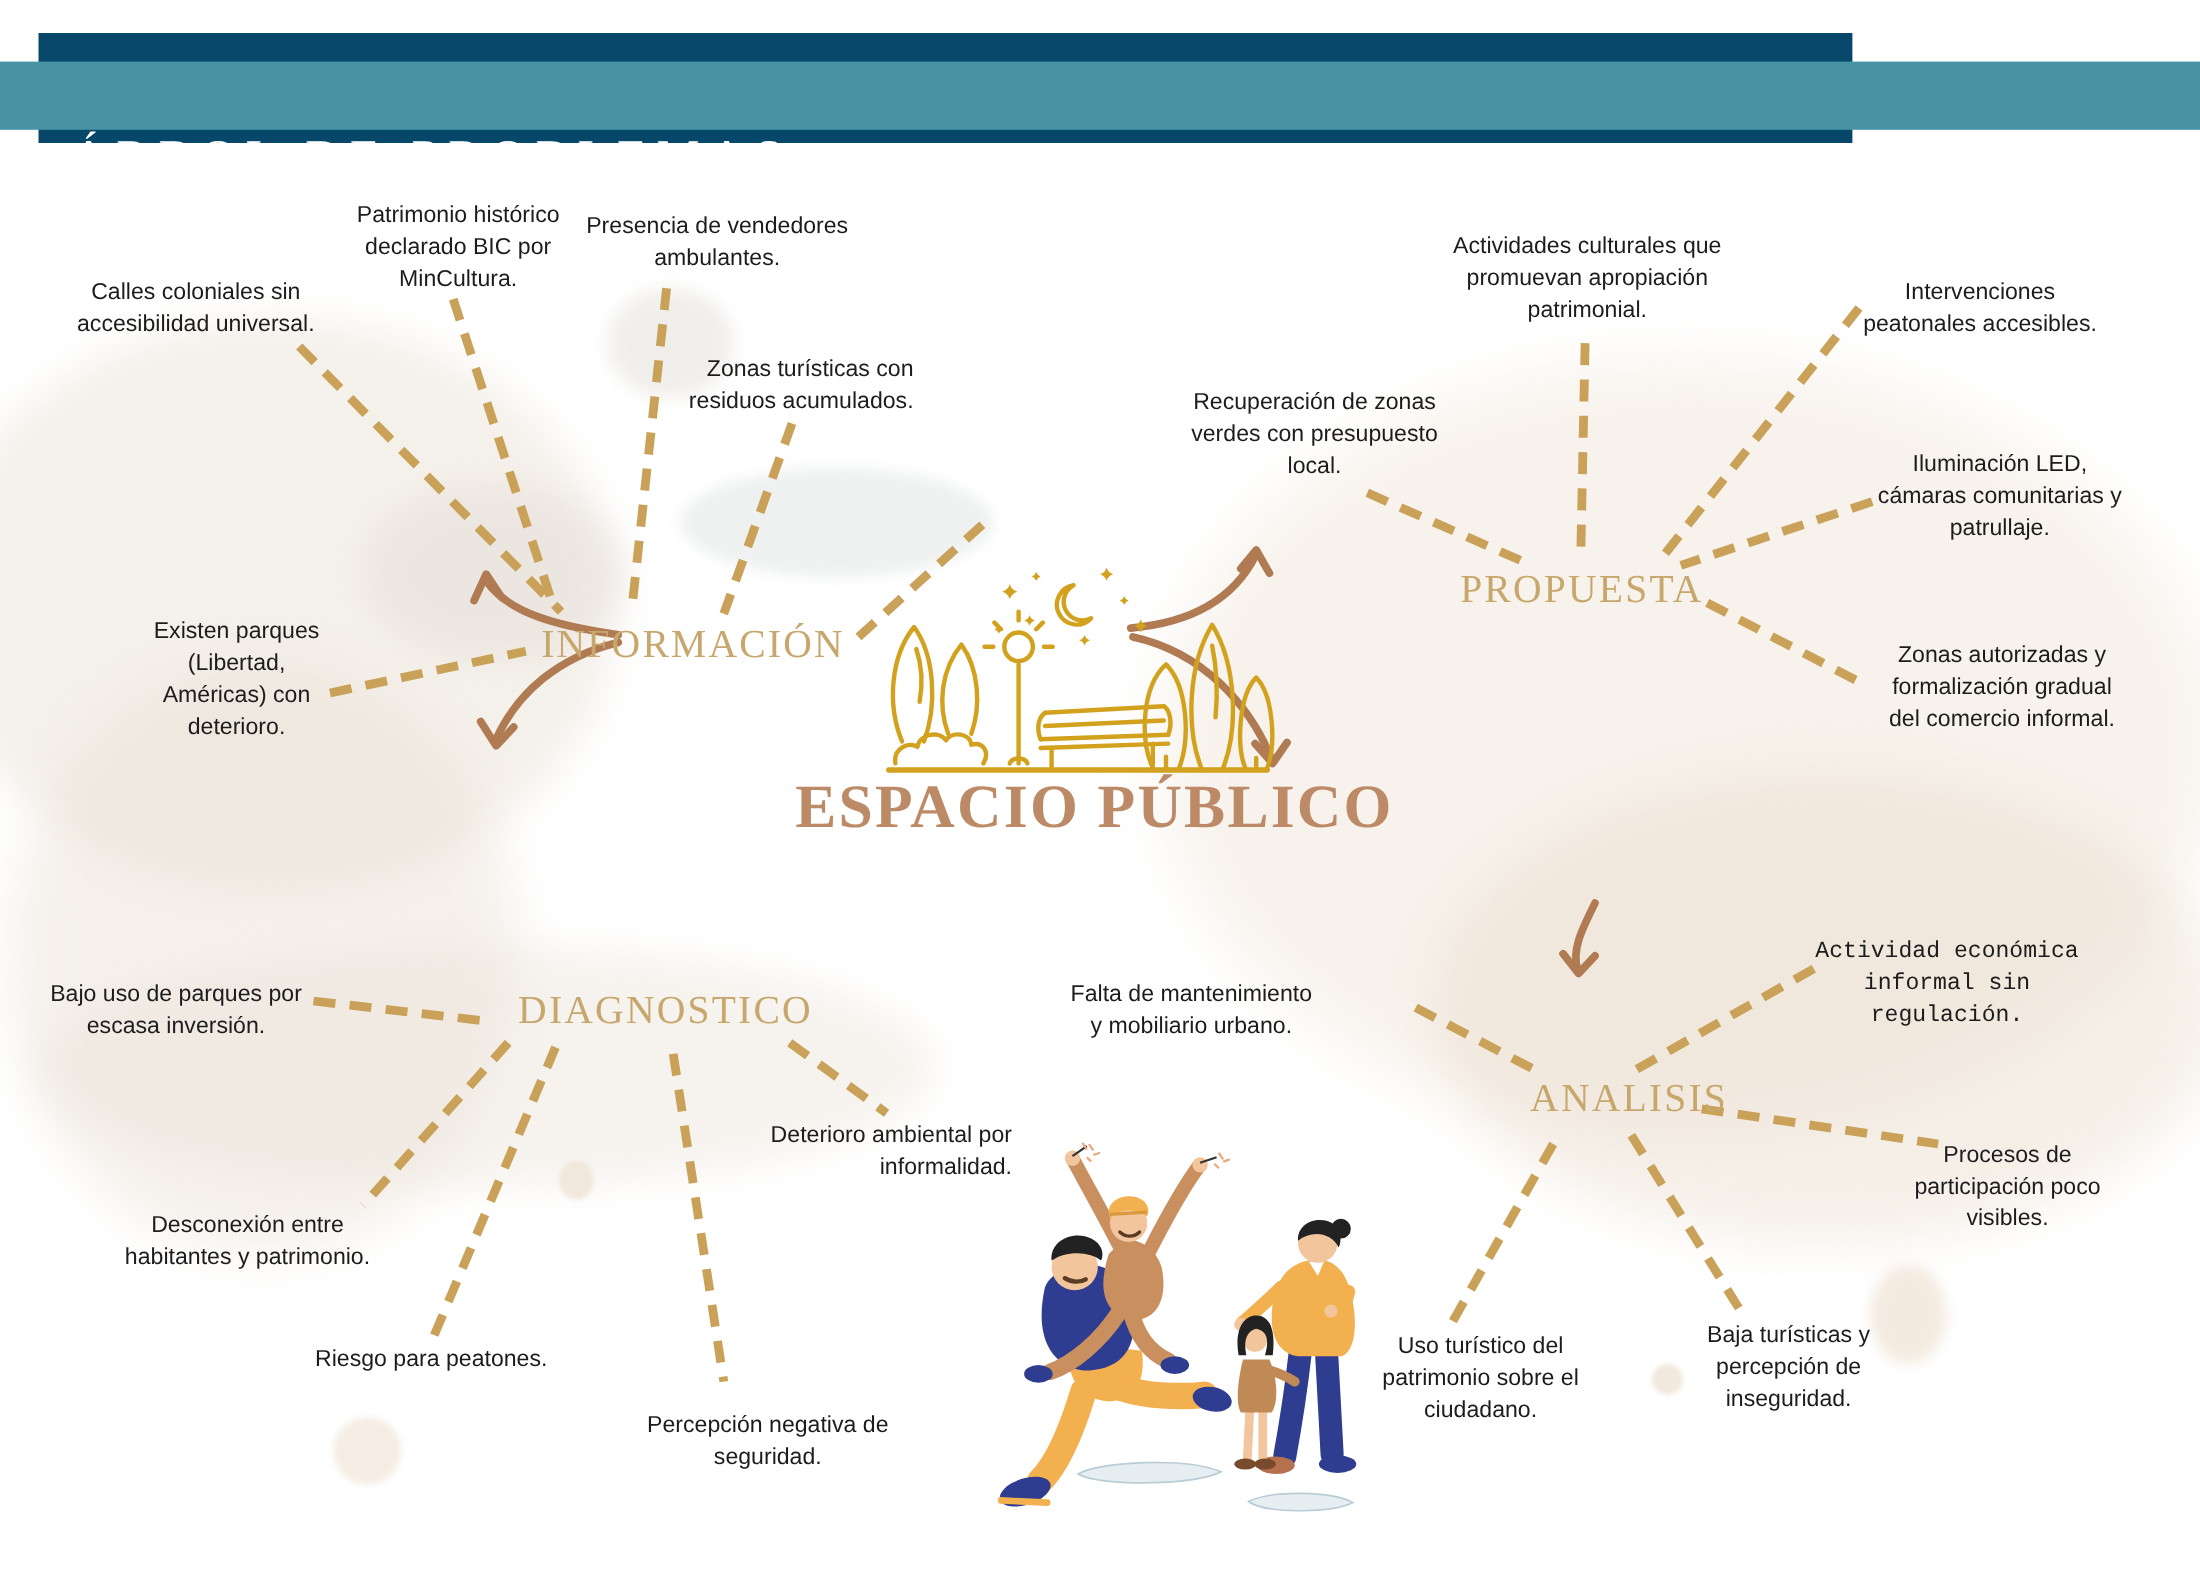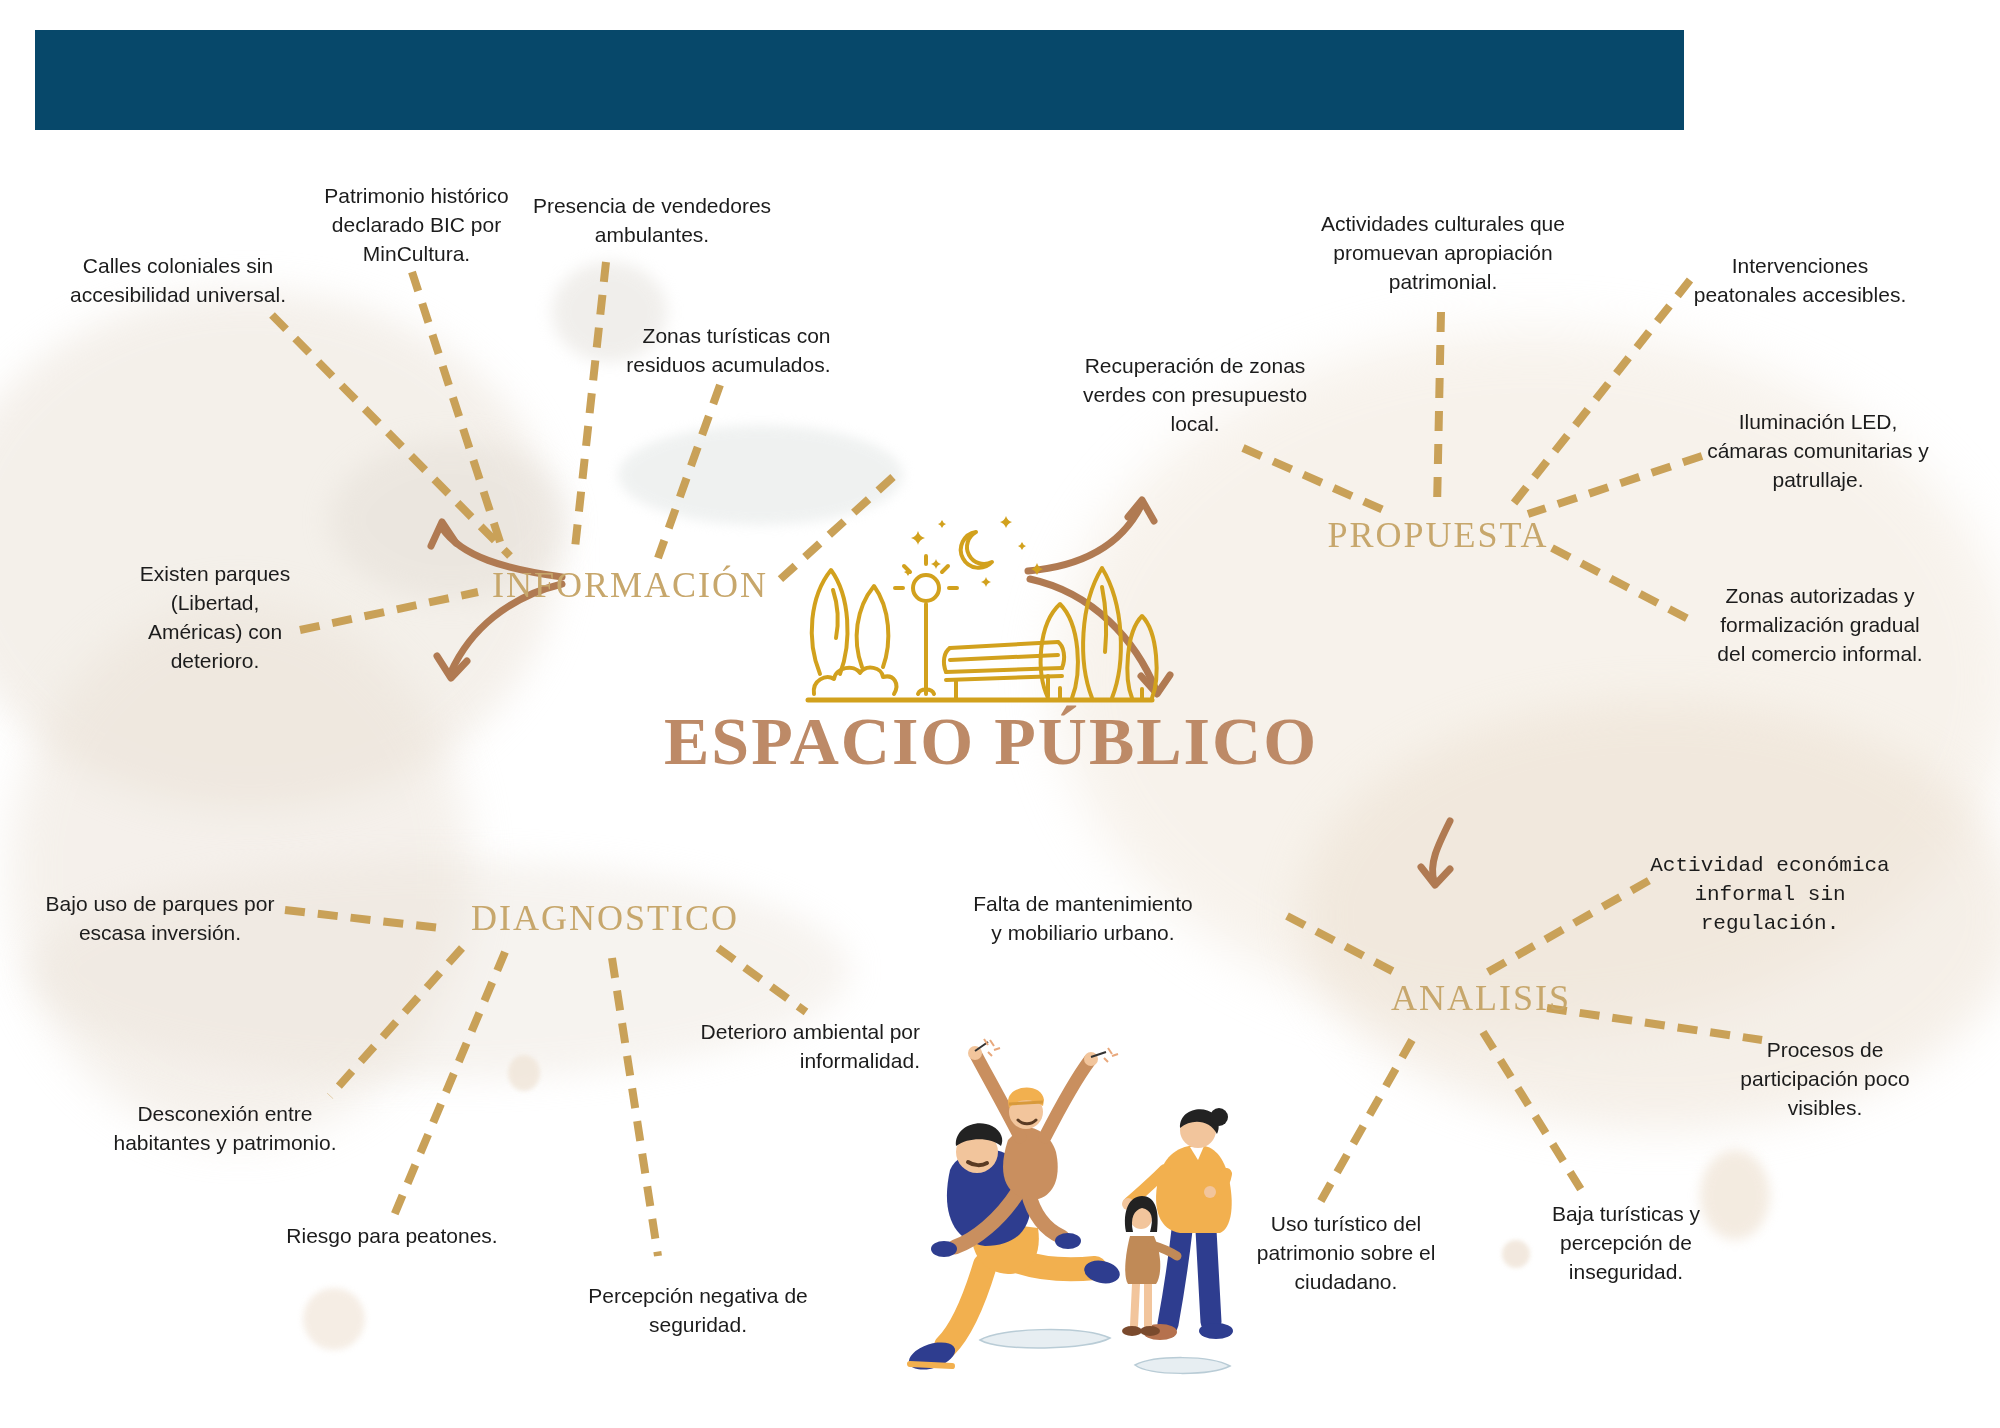--- a/index.html
+++ b/index.html
@@ -8,22 +8,22 @@
   .wblob{position:absolute;border-radius:50%;pointer-events:none;}
   .bar-navy{position:absolute;left:35px;top:30px;width:1649px;height:100px;background:#07486a;}
   .bar-teal{position:absolute;left:0;top:56px;width:2000px;height:62px;background:#4793a3;}
   .page-title{position:absolute;left:65px;top:47px;width:1200px;height:80px;line-height:80px;
               color:#ffffff;font-family:"Liberation Serif", serif;font-size:44px;font-weight:400;
               letter-spacing:9px;white-space:nowrap;}
   .branch-label{position:absolute;width:440px;text-align:center;
                 font-family:"Liberation Serif", serif;font-size:36px;letter-spacing:2px;
                 color:#c7a76c;white-space:nowrap;}
   .node{position:absolute;font-size:21px;line-height:1.38;color:#1c1c1c;text-align:center;}
-  .center-title{position:absolute;left:664px;top:702px;width:590px;text-align:center;
-                font-family:"Liberation Serif", serif;font-weight:bold;font-size:68px;
+  .center-title{position:absolute;left:700px;top:702px;width:590px;text-align:center;
+                font-family:"Liberation Serif", serif;font-weight:bold;font-size:56px;
                 letter-spacing:2px;color:#bd8a67;white-space:nowrap;}
   svg{position:absolute;overflow:visible;}
   .dash{stroke:#c9a158;stroke-width:8;stroke-dasharray:20 13;fill:none;}
   .flow{stroke:#b07a52;stroke-width:7;fill:none;stroke-linecap:round;stroke-linejoin:round;}
   .park-stroke{stroke:#d2a11d;stroke-width:4;fill:none;stroke-linecap:round;stroke-linejoin:round;}
   .park-fill{fill:#d2a11d;stroke:none;}
 </style>
 </head>
 <body>
 
@@ -36,20 +36,23 @@
   <div class="wblob" style="left:618px;top:425px;width:285px;height:100px;background:#e9eceb;opacity:.7;filter:blur(6px);"></div>
   <div class="wblob" style="left:1055px;top:330px;width:960px;height:700px;background:#f0e6d9;opacity:.5;filter:blur(26px);"></div>
   <div class="wblob" style="left:1300px;top:700px;width:720px;height:430px;background:#eaddcd;opacity:.45;filter:blur(22px);"></div>
   <div class="wblob" style="left:30px;top:860px;width:820px;height:220px;background:#eae2d8;opacity:.4;filter:blur(16px);"></div>
   <div class="wblob" style="left:303px;top:1288px;width:62px;height:62px;background:#f3e9de;opacity:.8;filter:blur(3px);"></div>
   <div class="wblob" style="left:508px;top:1055px;width:32px;height:36px;background:#f0e5d8;opacity:.8;filter:blur(2px);"></div>
   <div class="wblob" style="left:1700px;top:1150px;width:70px;height:90px;background:#efe3d4;opacity:.7;filter:blur(6px);"></div>
   <div class="wblob" style="left:1502px;top:1240px;width:28px;height:28px;background:#efe3d6;opacity:.8;filter:blur(2px);"></div>
 
   <div class="bar-navy"></div>
+  <div class="bar-teal">
+    <div class="page-title">ÁRBOL DE PROBLEMAS</div>
+  </div>
 
   <svg id="lines-svg" style="left:0;top:0;" width="2000" height="1428" viewBox="0 0 2000 1428">
     <g id="dash-group">
         <line x1="272" y1="315" x2="510" y2="556" class="dash"></line>
         <line x1="412" y1="272" x2="502" y2="548" class="dash"></line>
         <line x1="606" y1="262" x2="575" y2="548" class="dash"></line>
         <line x1="720" y1="385" x2="658" y2="558" class="dash"></line>
         <line x1="300" y1="630" x2="478" y2="592" class="dash"></line>
         <line x1="1441" y1="312" x2="1437" y2="508" class="dash"></line>
         <line x1="1243" y1="448" x2="1388" y2="512" class="dash"></line>

